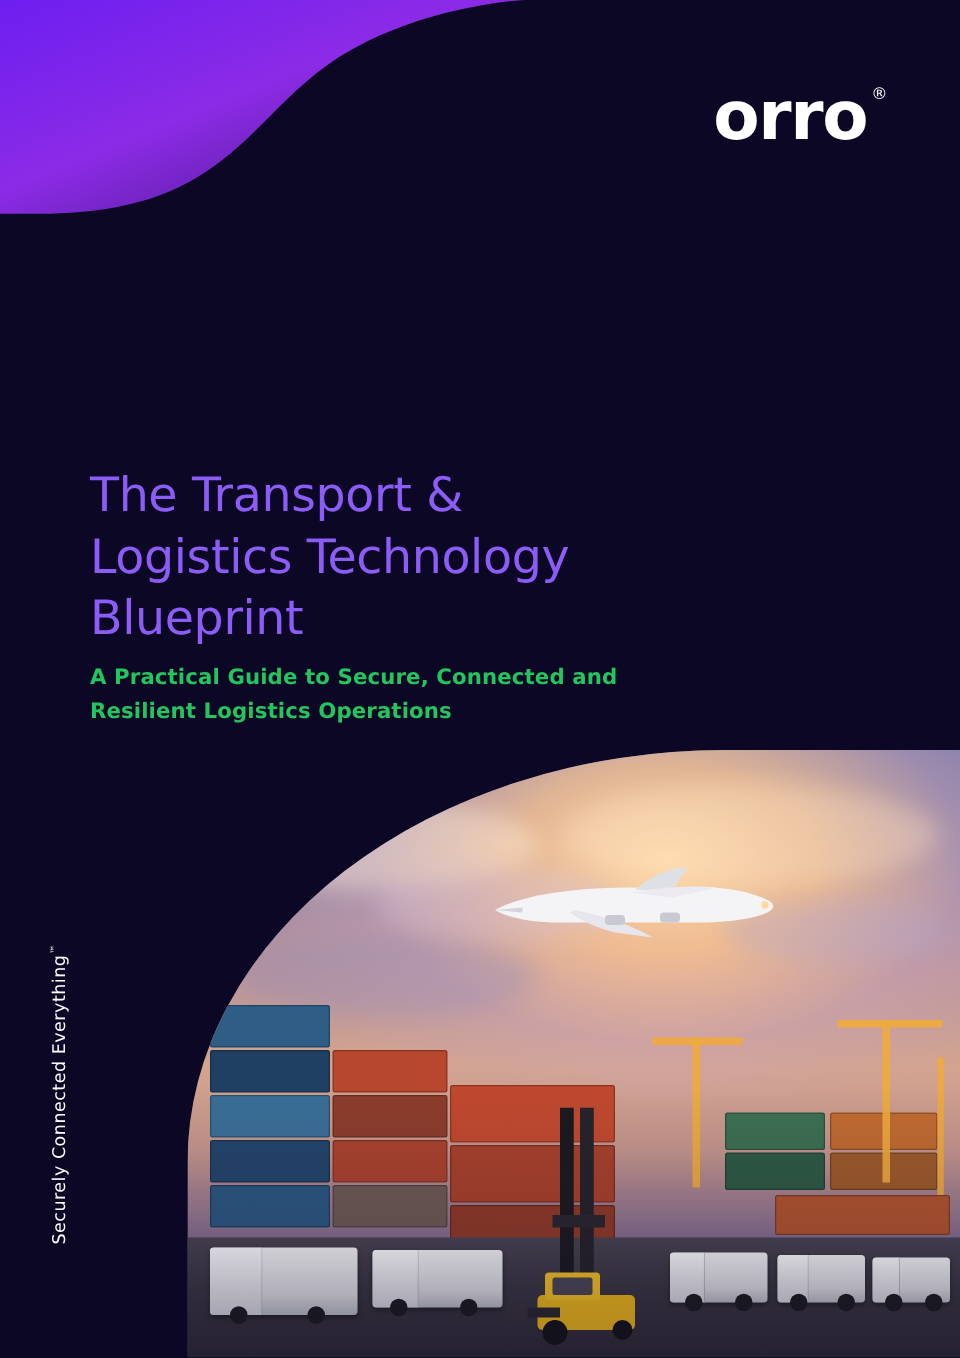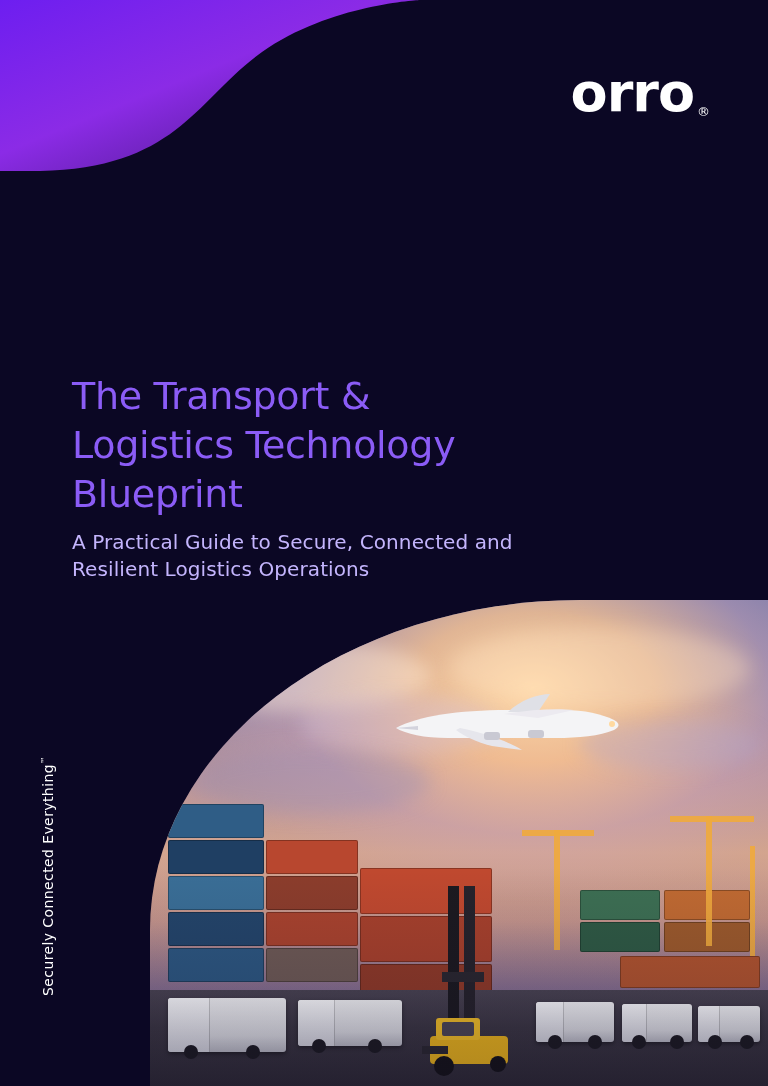--- a/index.html
+++ b/index.html
@@ -31,21 +31,21 @@
     pointer-events: none;
   }
   .swoosh-top svg { display: block; }
 
   
   .logo {
     position: absolute;
     top: 66px;
     right: 58px;
     display: flex;
-    align-items: flex-end;
+    align-items: flex-start;
     color: #ffffff;
   }
   .logo-mark {
     font-size: 54px;
     line-height: 54px;
     font-weight: 700;
     letter-spacing: -1px;
     font-family: "DejaVu Sans", sans-serif;
   }
   .logo-reg {
@@ -67,24 +67,24 @@
     color: #8b5cf6;
     font-size: 38px;
     line-height: 49px;
     font-weight: 400;
     letter-spacing: -0.3px;
     font-family: "DejaVu Sans", sans-serif;
     white-space: pre-line;
   }
   .doc-subtitle {
     margin-top: 10px;
-    color: #c4b5fd;
-    font-size: 20px;
+    color: #22c55e;
+    font-size: 17px;
     line-height: 27px;
-    font-weight: 400;
+    font-weight: 700;
     letter-spacing: 0.1px;
     font-family: "DejaVu Sans", sans-serif;
     white-space: pre-line;
   }
 
   
   .tagline {
     position: absolute;
     left: 56px;
     bottom: 90px;

